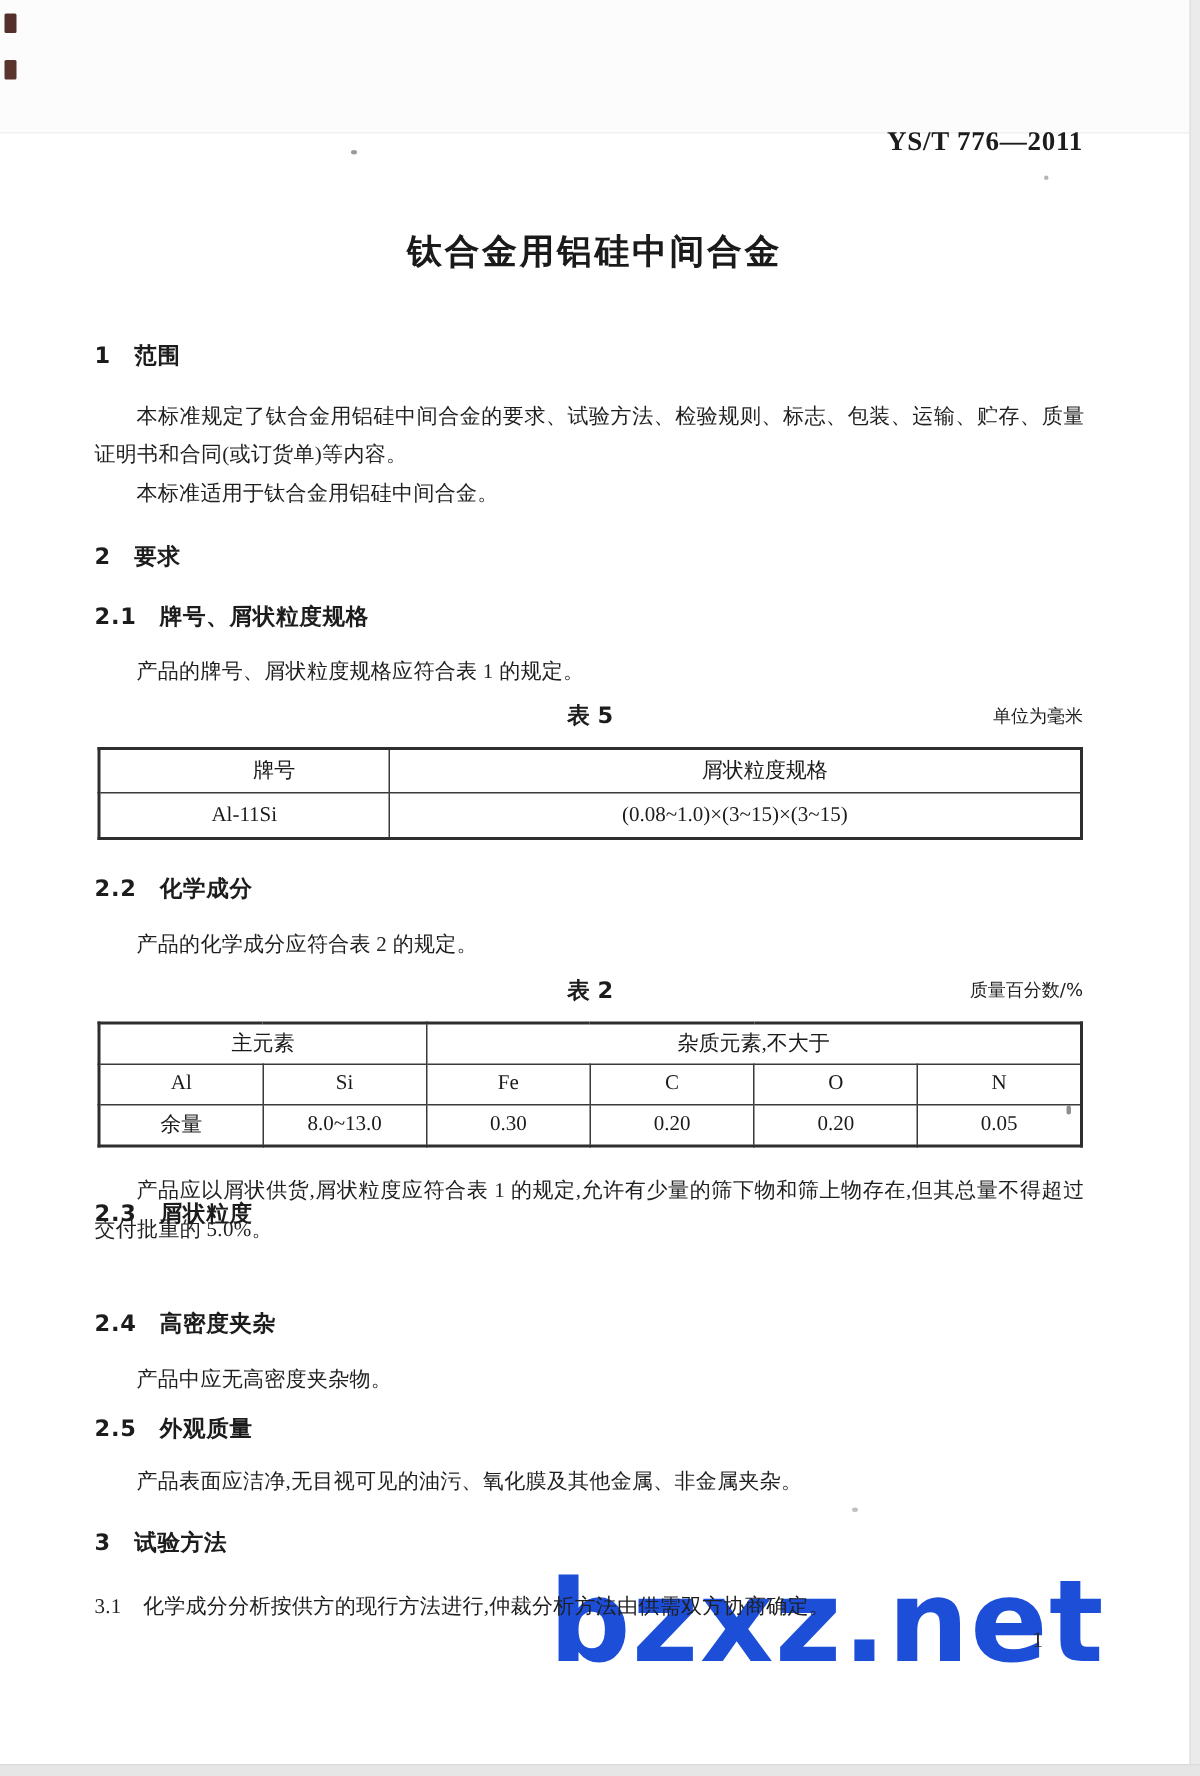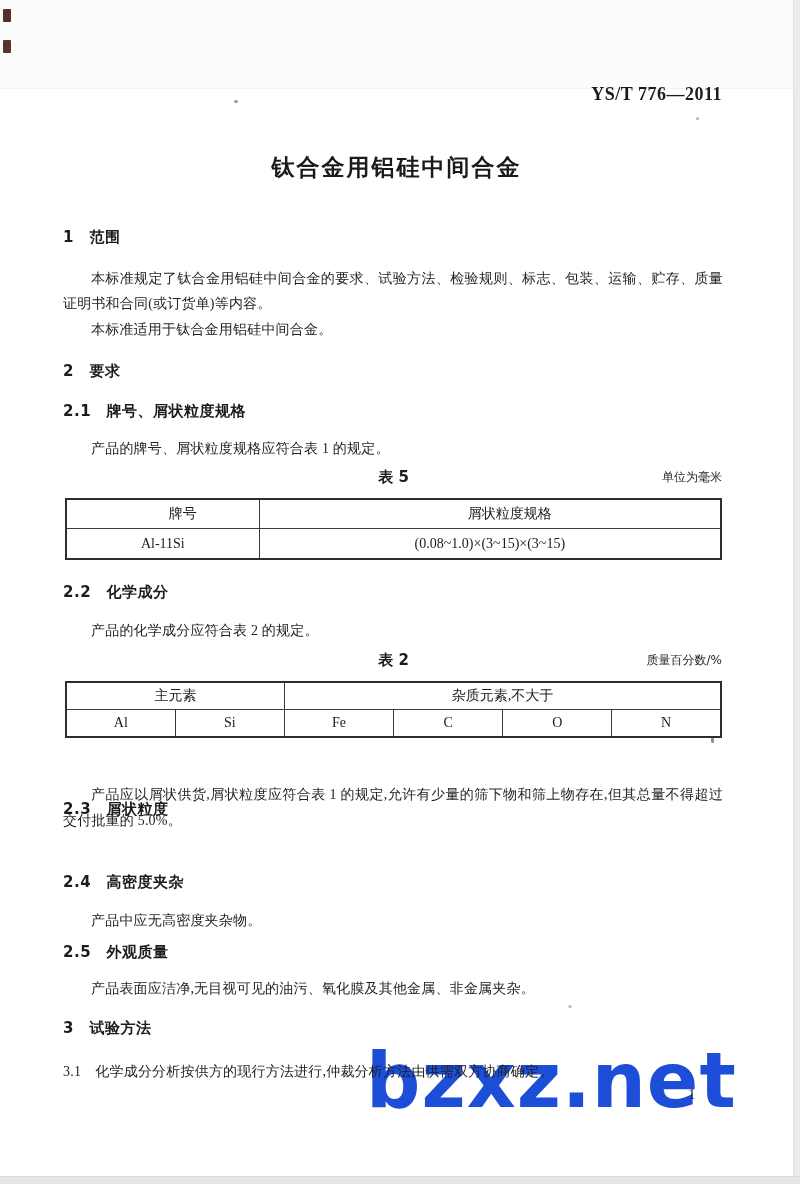--- a/index.html
+++ b/index.html
@@ -124,20 +124,28 @@
     <th colspan="4">杂质元素,不大于</th>
   </tr>
   <tr>
     <th>Al</th>
     <th>Si</th>
     <th>Fe</th>
     <th>C</th>
     <th>O</th>
     <th>N</th>
   </tr>
+  <tr>
+    <td>余量</td>
+    <td>8.0~13.0</td>
+    <td>0.30</td>
+    <td>0.20</td>
+    <td>0.20</td>
+    <td>0.05</td>
+  </tr>
 </tbody>
   </table>
 
 <div class="abs h content-layer" style="top:800px;">2.3　屑状粒度</div>
 <div class="abs p indent content-layer" style="top:782px;line-height:26px;">产品应以屑状供货,屑状粒度应符合表 1 的规定,允许有少量的筛下物和筛上物存在,但其总量不得超过交付批重的 5.0%。</div>
 
 <div class="abs h content-layer" style="top:873px;">2.4　高密度夹杂</div>
 <div class="abs p indent content-layer" style="top:908px;">产品中应无高密度夹杂物。</div>
 
 <div class="abs h content-layer" style="top:943px;">2.5　外观质量</div>

